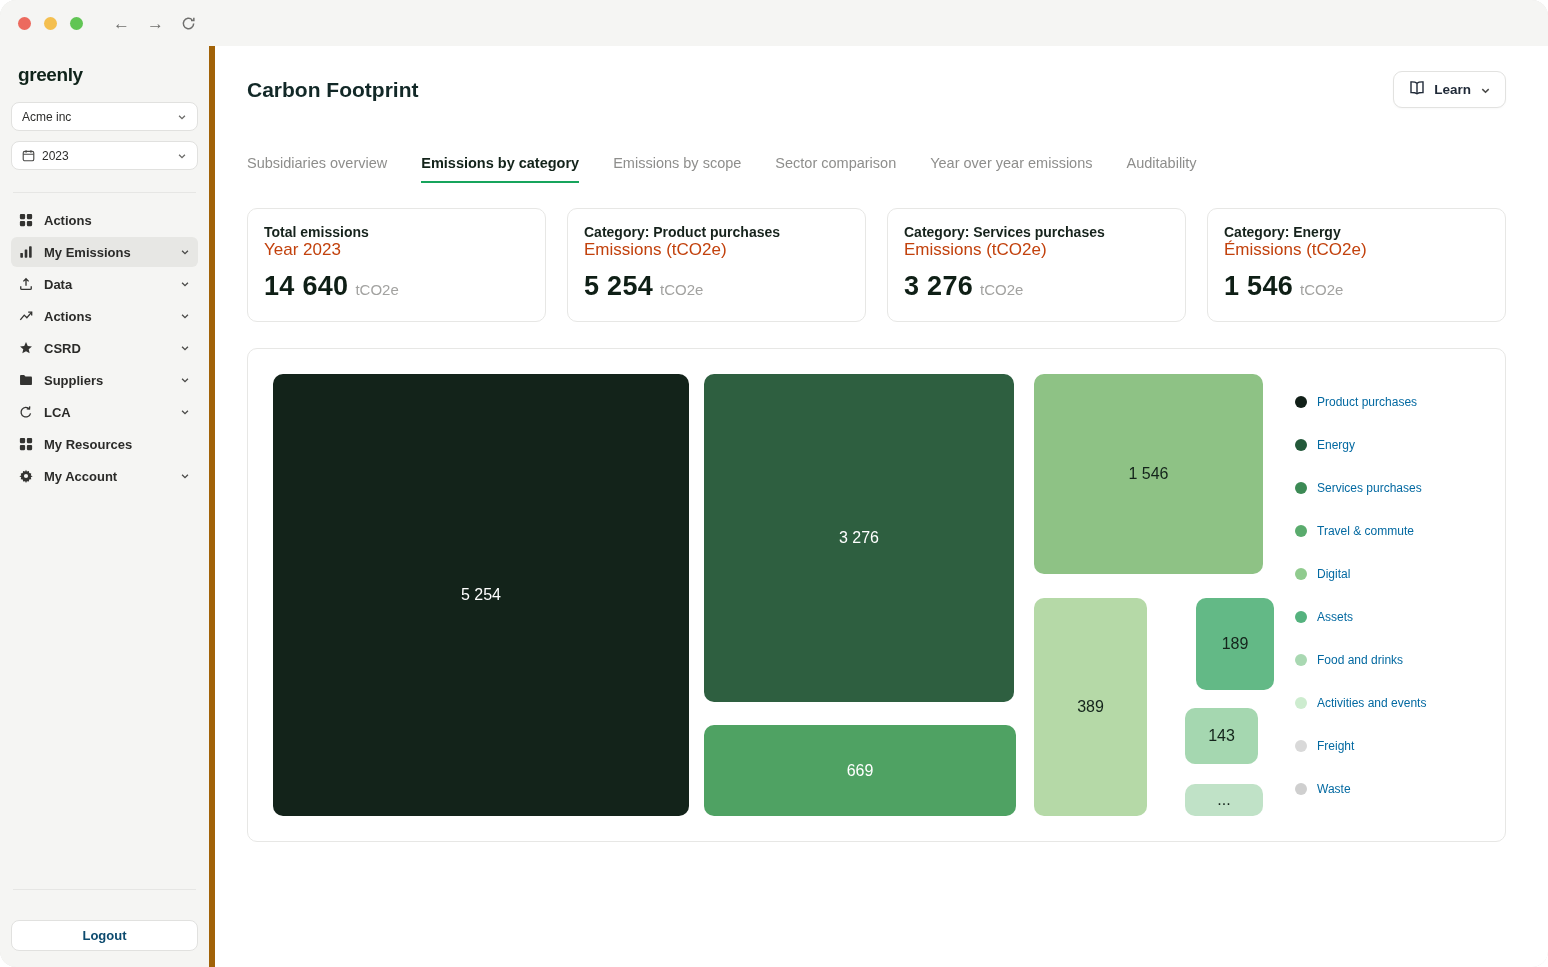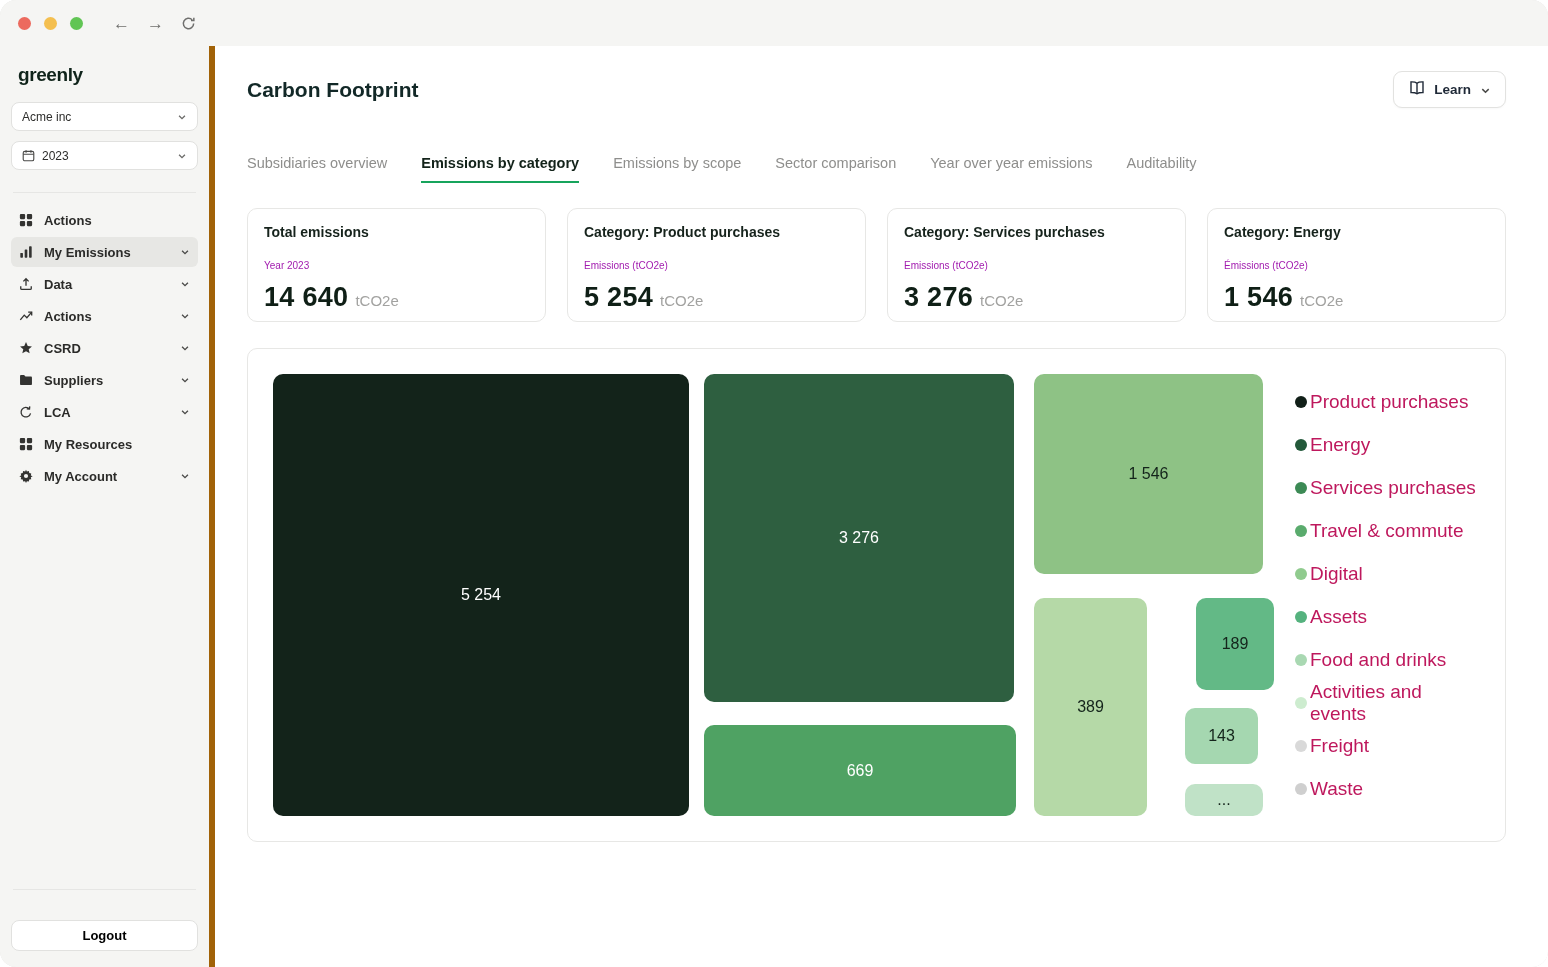--- a/index.html
+++ b/index.html
@@ -24,55 +24,55 @@
   .select .grow { flex: 1; }
   .chev { width: 10px; height: 10px; flex-shrink: 0; }
   .chev svg, .icon svg { display: block; }
   .side-divider { height: 1px; background: #e6e6e4; margin: 12px 2px; }
   .nav { display: flex; flex-direction: column; gap: 2px; }
   .nav-item { display: flex; align-items: center; gap: 10px; height: 30px; padding: 0 8px; border-radius: 6px; font-size: 13px; font-weight: 600; color: #2b2b29; cursor: pointer; }
   .nav-item.active { background: #e7e7e4; }
   .nav-item .icon { width: 15px; text-align: center; color: #333331; font-size: 13px; line-height: 1; flex-shrink: 0; }
   .nav-item .chev { margin-left: auto; color: #4a4a48; }
   .sidebar-bottom { margin-top: auto; }
-  .logout { width: 100%; height: 31px; background: #ffffff; border: 1px solid #e1e1df; border-radius: 8px; font-size: 13px; font-weight: 700; color: #000000; cursor: pointer; margin-top: 18px; font-family: inherit; }
+  .logout { width: 100%; height: 31px; background: #ffffff; border: 1px solid #e1e1df; border-radius: 8px; font-size: 13px; font-weight: 700; color: #0c4a6e; cursor: pointer; margin-top: 18px; font-family: inherit; }
 
   
   .main { flex: 1; background: #ffffff; padding: 0 42px 0 32px; min-width: 0; }
   .main-header { display: flex; justify-content: space-between; align-items: center; padding-top: 25px; }
   .page-title { font-size: 21px; font-weight: 700; color: #122827; }
   .learn-btn { display: flex; align-items: center; gap: 9px; border: 1px solid #e2e2e0; background: #ffffff; border-radius: 9px; height: 37px; padding: 0 15px; font-size: 13.5px; font-weight: 600; color: #1f2937; cursor: pointer; font-family: inherit; box-shadow: 0 1px 2px rgba(0,0,0,0.03); }
   .learn-btn .chev { color: #4a4a48; }
 
   .tabs { display: flex; gap: 34px; margin-top: 47px; }
   .tab { font-size: 14.5px; color: #8e8e8c; padding-bottom: 10px; cursor: pointer; border-bottom: 2px solid transparent; }
   .tab.active { color: #13231a; font-weight: 600; border-bottom-color: #17a45c; }
 
   .cards { display: flex; gap: 21px; margin-top: 25px; }
   .card { flex: 1; border: 1px solid #e7e7e5; border-radius: 10px; padding: 15px 16px; height: 114px; background: #fff; }
   .card-title { font-size: 14px; font-weight: 700; color: #16231c; }
-  .card-sub { font-size: 10px; color: #a21caf; margin-top: 20px; }
+  .card-sub { font-size: 17px; color: #c2410c; margin-top: 0; }
   .card-value-row { margin-top: 11px; display: flex; align-items: baseline; gap: 7px; }
   .card-value { font-size: 27px; font-weight: 700; color: #0f1f16; letter-spacing: 0.3px; }
   .card-unit { font-size: 15px; color: #a2a2a0; font-weight: 500; }
 
   .chart-card { border: 1px solid #e7e7e5; border-radius: 10px; margin-top: 26px; height: 494px; padding: 25px; display: flex; background: #fff; }
   .treemap { position: relative; width: 990px; height: 442px; flex-shrink: 0; }
   .block { position: absolute; border-radius: 10px; display: flex; align-items: center; justify-content: center; font-size: 16px; font-weight: 500; cursor: pointer; }
   .blk-0 { left: 0;   top: 0;   width: 416px; height: 442px; }
   .blk-1 { left: 431px; top: 0;   width: 310px; height: 328px; }
   .blk-2 { left: 431px; top: 351px; width: 312px; height: 91px; }
   .blk-3 { left: 761px; top: 0;   width: 229px; height: 200px; }
   .blk-4 { left: 761px; top: 224px; width: 113px; height: 218px; }
   .blk-5 { left: 912px; top: 224px; width: 78px;  height: 92px; }
   .blk-6 { left: 912px; top: 334px; width: 73px;  height: 56px; }
   .blk-7 { left: 912px; top: 410px; width: 78px;  height: 32px; }
 
   .legend { flex: 1; padding-left: 32px; padding-top: 6px; display: flex; flex-direction: column; }
-  .legend-item { display: flex; align-items: center; gap: 3px; height: 43px; font-size: 19px; color: #be185d; }
+  .legend-item { display: flex; align-items: center; gap: 10px; height: 43px; font-size: 12px; color: #0369a1; }
   .dot { width: 12px; height: 12px; border-radius: 50%; flex-shrink: 0; }
 </style>
 </head>
 <body>
 
 <div class="window">
 
   <div class="topbar">
     <div class="lights">
       <span class="light red"></span>

